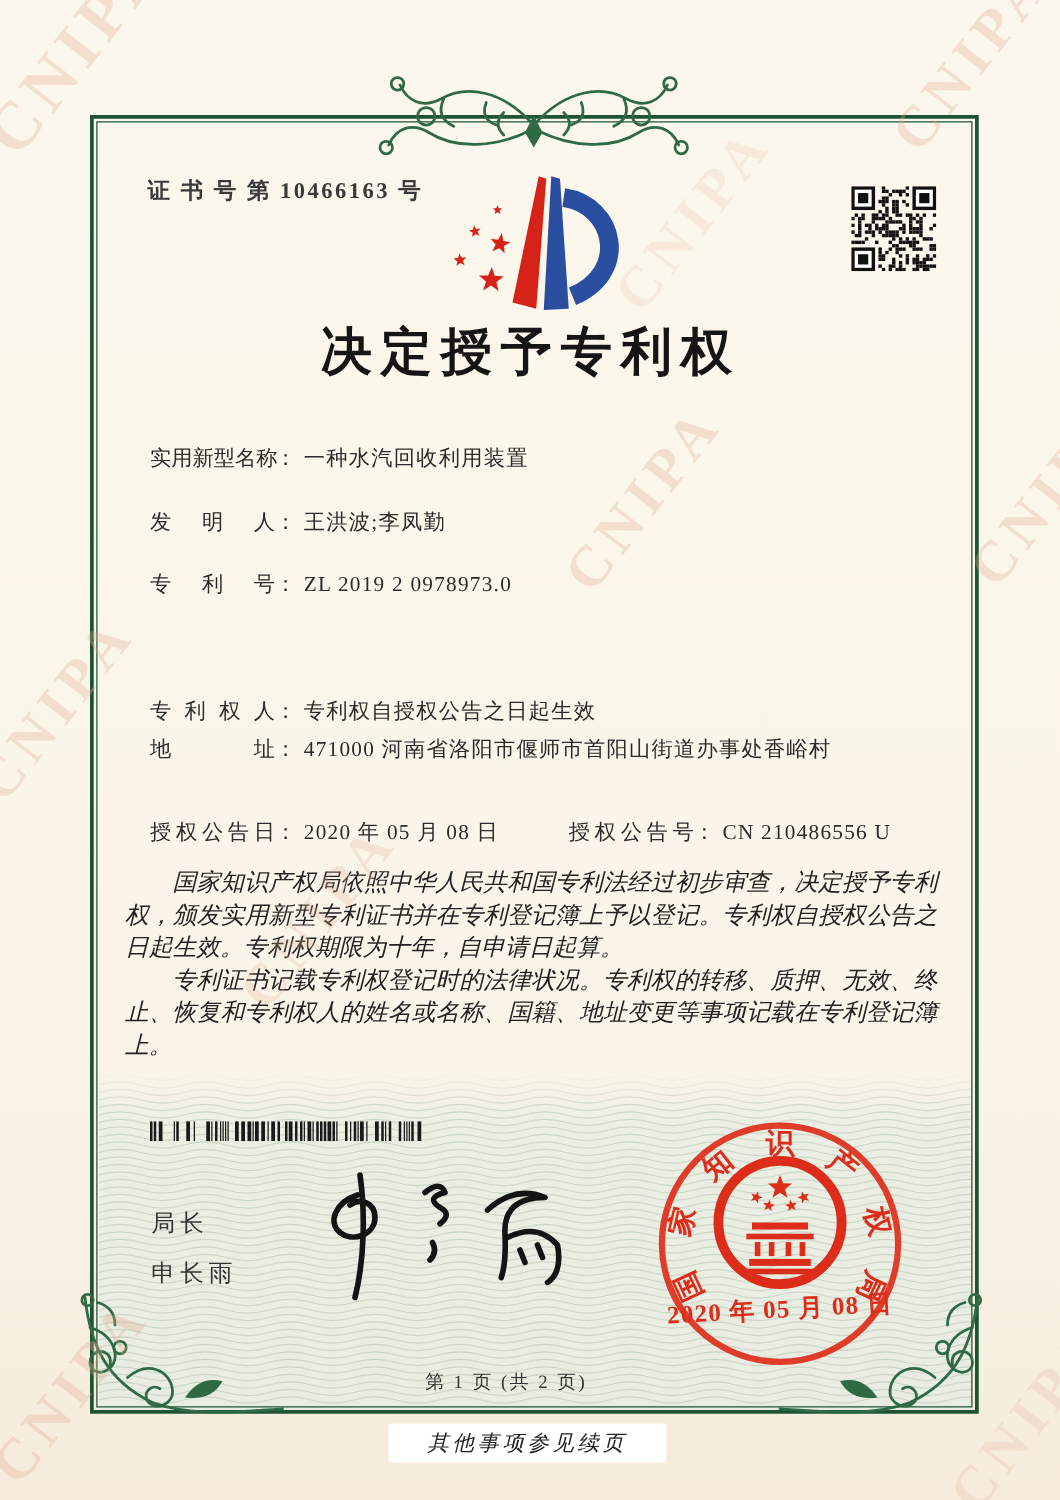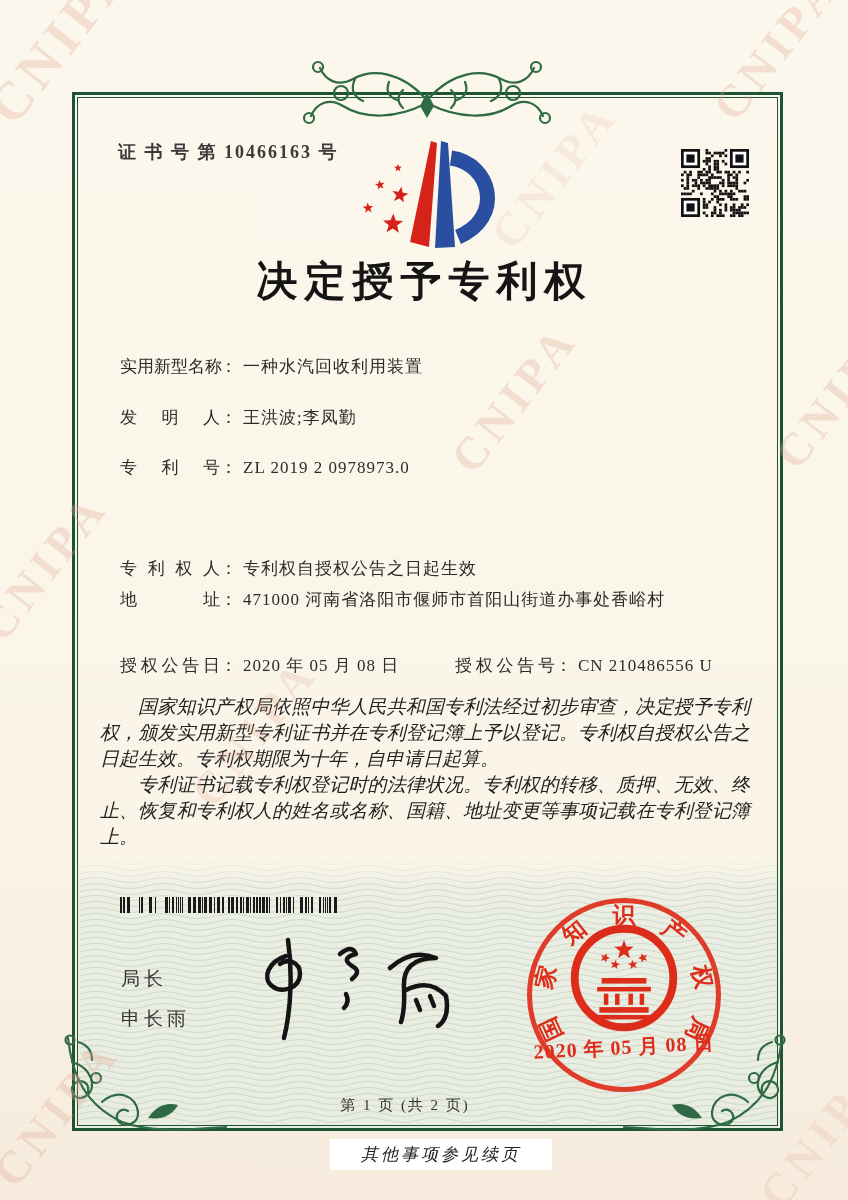--- a/index.html
+++ b/index.html
@@ -74,21 +74,21 @@
   .seal-ring{position:absolute;inset:0;border:5px solid rgba(222,45,26,.92);border-radius:50%;}
   .seal-char{position:absolute;font-size:23px;font-weight:bold;color:#dd2d1a;
              font-family:"Liberation Serif","DejaVu Serif",serif;transform-origin:center;}
   .seal-emblem{position:absolute;left:41px;top:24px;}
   .seal-date{position:absolute;left:498px;top:1034px;width:252px;text-align:center;z-index:8;
              font-size:20px;color:#dd2d1a;letter-spacing:1px;transform:rotate(-3deg);font-weight:bold;}
 
   
   .page-num{position:absolute;left:72px;top:1096px;width:666px;text-align:center;z-index:5;
             font-size:15px;letter-spacing:2px;color:#333;}
-  .cont-note{position:absolute;left:441px;top:1139px;transform:translateX(-50%);z-index:5;
+  .cont-note{position:absolute;left:422px;top:1139px;transform:translateX(-50%);z-index:5;
              background:#ffffff;padding:4px 31px;font-size:17px;font-style:italic;
              letter-spacing:3px;color:#222;white-space:nowrap;}
 </style>
 </head>
 <body>
 
 <div class="page">
 
   <div class="wm wmA">CNIPA</div>
   <div class="wm wmB">CNIPA</div>

